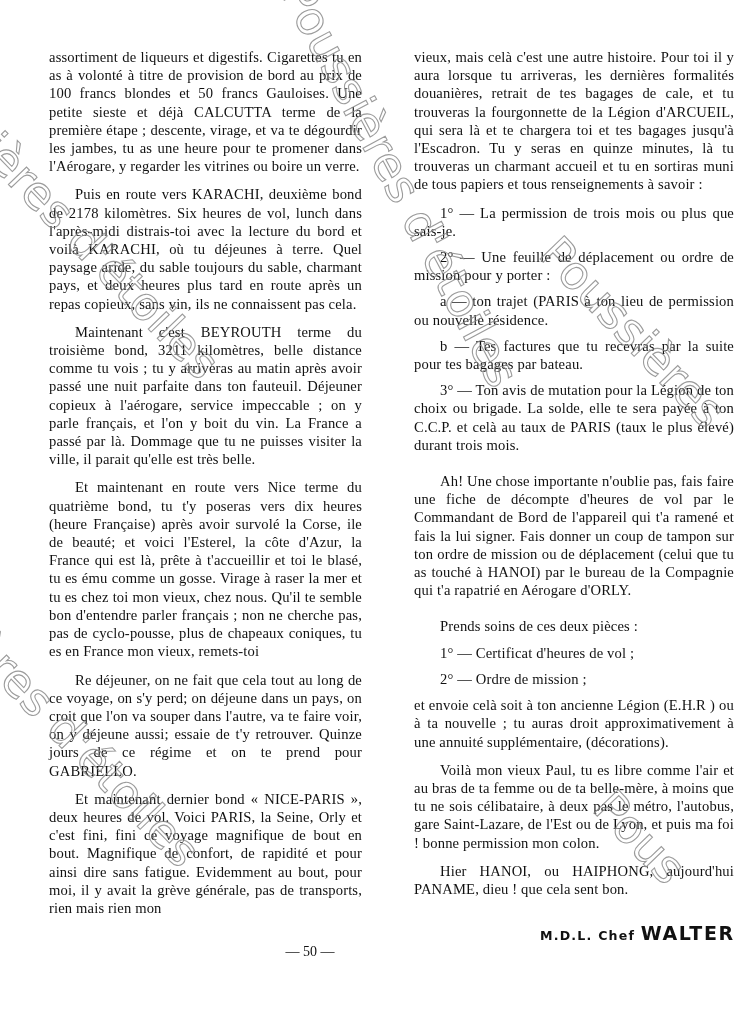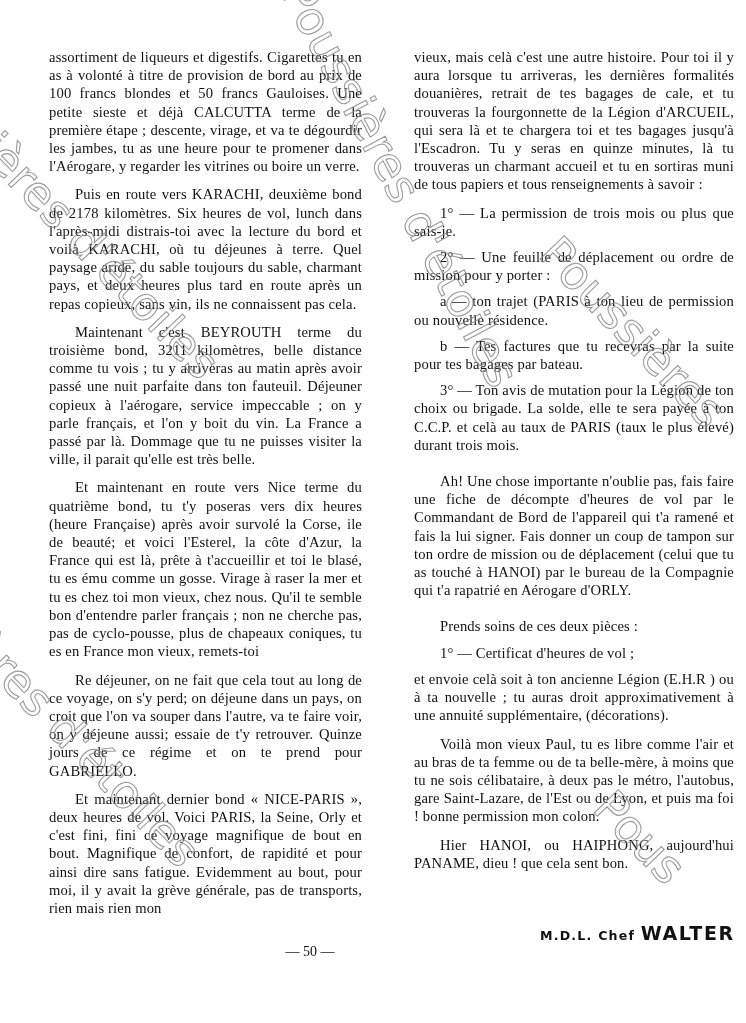--- a/index.html
+++ b/index.html
@@ -65,20 +65,21 @@
   <div class="col right">
     <p class="noindent">vieux, mais celà c'est une autre histoire. Pour toi il y aura lorsque tu arriveras, les dernières formalités douanières, retrait de tes bagages de cale, et tu trouveras la fourgonnette de la Légion d'ARCUEIL, qui sera là et te chargera toi et tes bagages jusqu'à l'Escadron. Tu y seras en quinze minutes, là tu trouveras un charmant accueil et tu en sortiras muni de tous papiers et tous renseignements à savoir :</p>
     <p class="item">1° — La permission de trois mois ou plus que sais-je.</p>
     <p class="item">2° — Une feuille de déplacement ou ordre de mission pour y porter :</p>
     <p class="item">a — ton trajet (PARIS à ton lieu de permission ou nouvelle résidence.</p>
     <p class="item">b — Tes factures que tu recevras par la suite pour tes bagages par bateau.</p>
     <p class="item" style="margin-bottom:18px">3° — Ton avis de mutation pour la Légion de ton choix ou brigade. La solde, elle te sera payée à ton C.C.P. et celà au taux de PARIS (taux le plus élevé) durant trois mois.</p>
     <p class="tight">Ah! Une chose importante n'oublie pas, fais faire une fiche de décompte d'heures de vol par le Commandant de Bord de l'appareil qui t'a ramené et fais la lui signer. Fais donner un coup de tampon sur ton ordre de mission ou de déplacement (celui que tu as touché à HANOI) par le bureau de la Compagnie qui t'a rapatrié en Aérogare d'ORLY.</p>
     <p class="item">Prends soins de ces deux pièces :</p>
     <p class="item">1° — Certificat d'heures de vol ;</p>
+    <p class="item">2° — Ordre de mission ;</p>
     <p class="noindent">et envoie celà soit à ton ancienne Légion (E.H.R ) ou à ta nouvelle ; tu auras droit approximativement à une annuité supplémentaire, (décorations).</p>
     <p>Voilà mon vieux Paul, tu es libre comme l'air et au bras de ta femme ou de ta belle-mère, à moins que tu ne sois célibataire, à deux pas le métro, l'autobus, gare Saint-Lazare, de l'Est ou de Lyon, et puis ma foi ! bonne permission mon colon.</p>
     <p>Hier HANOI, ou HAIPHONG, aujourd'hui PANAME, dieu ! que cela sent bon.</p>
   </div>
 
   <div class="signature">
     <span>M.D.L. Chef</span>
     <span class="name">WALTER</span>
   </div>
 

